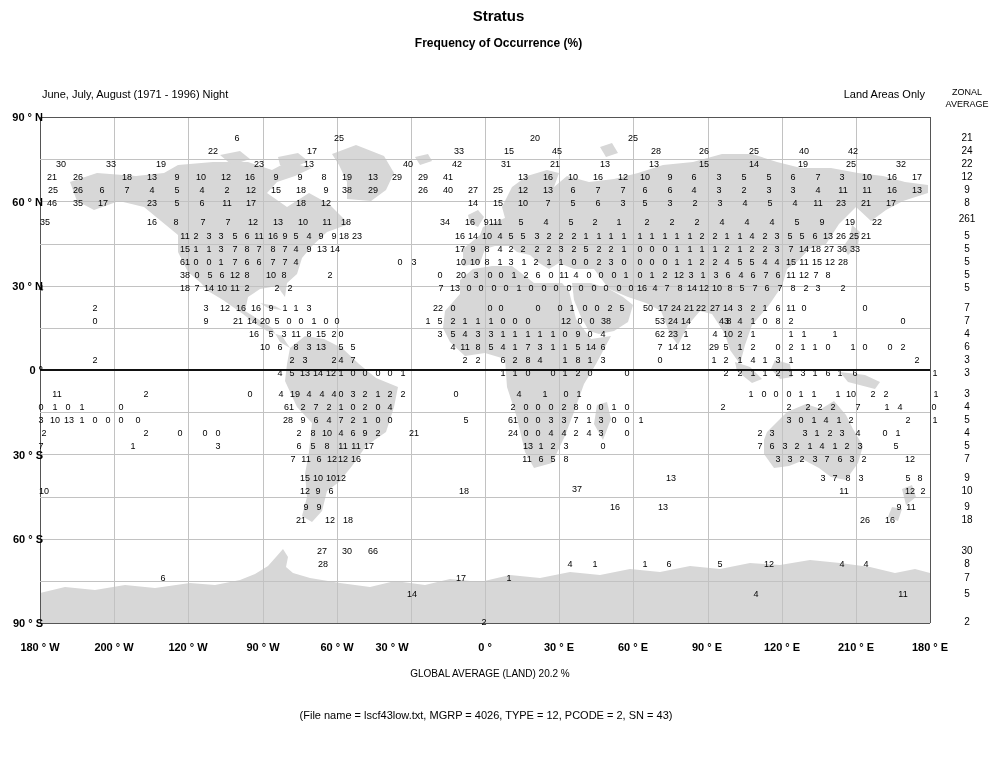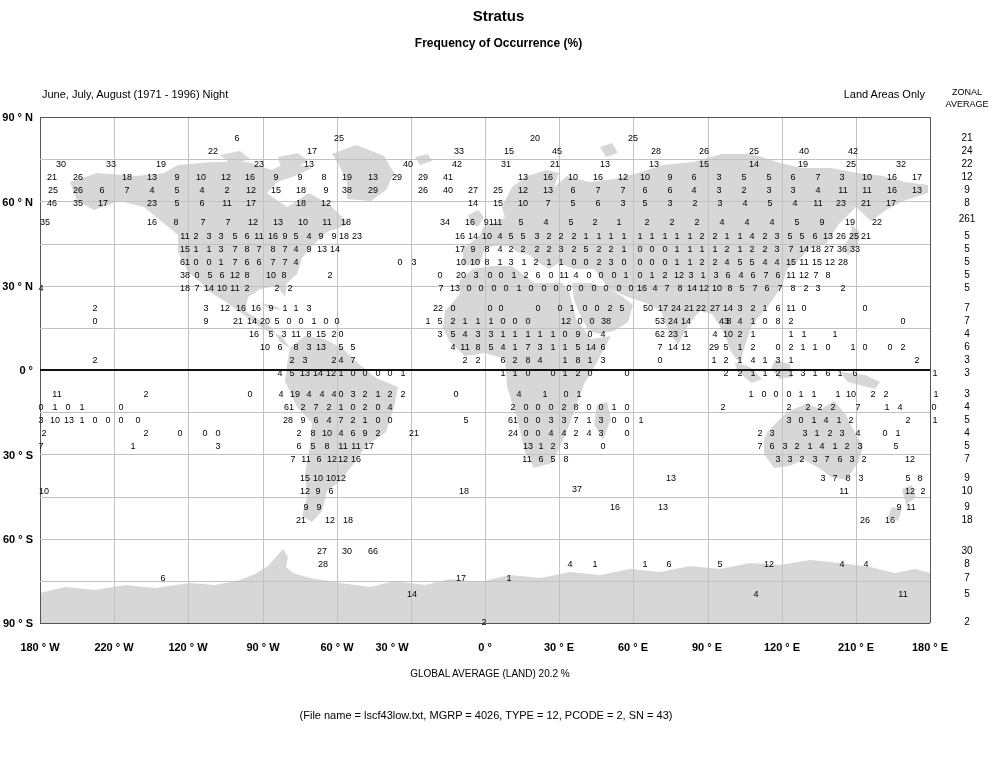--- a/index.html
+++ b/index.html
@@ -6,21 +6,21 @@
   body{width:997px;height:760px;position:relative;font-family:"Liberation Sans",sans-serif;color:#000;overflow:hidden;}
   .abs{position:absolute;}
   .title{top:7px;left:0;width:997px;text-align:center;font-size:15px;font-weight:bold;}
   .subtitle{top:36px;left:0;width:997px;text-align:center;font-size:12px;font-weight:bold;}
   .period{top:88px;left:42px;font-size:11px;}
   .coverage{top:88px;left:800px;width:125px;text-align:right;font-size:11px;}
   .zonalhdr{left:938px;width:58px;text-align:center;font-size:9px;}
   .plot{left:40px;top:117px;width:890px;height:506px;}
   .gv{position:absolute;font-size:9px;line-height:9px;white-space:nowrap;transform:translate(-50%,-50%);}
   .zv{position:absolute;font-size:10px;line-height:10px;white-space:nowrap;transform:translate(-50%,-50%);}
-  .latlab{position:absolute;left:0px;width:33px;text-align:right;font-size:11px;font-weight:bold;transform:translateY(-50%);white-space:nowrap;}
+  .latlab{position:absolute;left:0px;width:43px;text-align:right;font-size:11px;font-weight:bold;transform:translateY(-50%);white-space:nowrap;}
   .lonlab{position:absolute;top:641px;font-size:11px;font-weight:bold;transform:translateX(-50%);white-space:nowrap;}
   .hline,.vline{position:absolute;background:#c2c2c2;}
   .globalavg{top:668px;left:0;width:980px;text-align:center;font-size:10px;}
   .fileinfo{top:709px;left:0;width:972px;text-align:center;font-size:11px;}
 </style>
 </head>
 <body>
 
 <div class="abs title">Stratus</div>
 <div class="abs subtitle">Frequency of Occurrence (%)</div>
@@ -912,21 +912,21 @@
   </div>
 <div id="axis-layer">
     <div class="latlab" style="top: 117px;">90 ° N</div>
     <div class="latlab" style="top: 202px;">60 ° N</div>
     <div class="latlab" style="top: 286px;">30 ° N</div>
     <div class="latlab" style="top: 370px;">0 °</div>
     <div class="latlab" style="top: 455px;">30 ° S</div>
     <div class="latlab" style="top: 539px;">60 ° S</div>
     <div class="latlab" style="top: 623px;">90 ° S</div>
     <div class="lonlab" style="left: 40px;">180 ° W</div>
-    <div class="lonlab" style="left: 114px;">220 ° W</div>
+    <div class="lonlab" style="left: 114px;">200 ° W</div>
     <div class="lonlab" style="left: 188px;">120 ° W</div>
     <div class="lonlab" style="left: 263px;">90 ° W</div>
     <div class="lonlab" style="left: 337px;">60 ° W</div>
     <div class="lonlab" style="left: 392px;">30 ° W</div>
     <div class="lonlab" style="left: 485px;">0 °</div>
     <div class="lonlab" style="left: 559px;">30 ° E</div>
     <div class="lonlab" style="left: 633px;">60 ° E</div>
     <div class="lonlab" style="left: 707px;">90 ° E</div>
     <div class="lonlab" style="left: 782px;">120 ° E</div>
     <div class="lonlab" style="left: 856px;">210 ° E</div>

